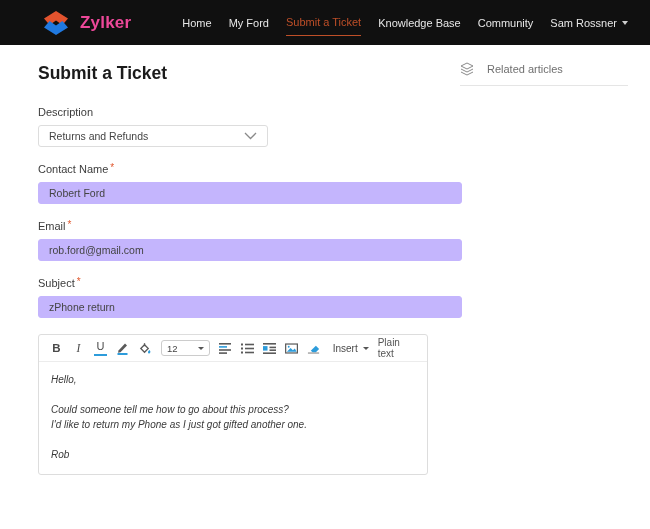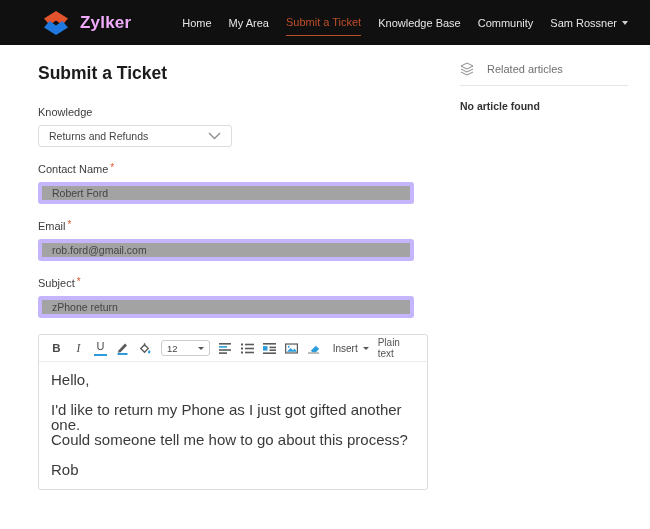--- a/index.html
+++ b/index.html
@@ -3,46 +3,46 @@
 <meta charset="utf-8">
 <style>
   * { margin:0; padding:0; box-sizing:border-box; }
   html,body { width:650px; height:529px; overflow:hidden; background:#fff;
     font-family:"Liberation Sans", sans-serif; color:#333; }
 
   
   .navbar { height:45px; background:#101010; display:flex; align-items:center;
     padding:0 22px 0 43px; }
   .brand { display:flex; align-items:center; gap:11px; }
-  .brand-name { color:#f0abfc; font-size:17px; font-weight:700; letter-spacing:.2px; }
+  .brand-name { color:#ec4899; font-size:17px; font-weight:700; letter-spacing:.2px; }
   .nav-links { margin-left:auto; display:flex; align-items:center; gap:17px; }
   .nav-link { color:#e6e6e6; font-size:11px; cursor:pointer; padding-bottom:0; }
   .nav-link.active { color:#bf4f28; padding-bottom:7px; margin-bottom:-7px;
     border-bottom:1px solid #bf4f28; }
   .nav-user { color:#e6e6e6; font-size:11px; display:flex; align-items:center; gap:5px; cursor:pointer; }
   .caret-down { width:0; height:0; border-left:3.5px solid transparent;
     border-right:3.5px solid transparent; border-top:4px solid #cfcfcf; display:inline-block; }
 
   
   .page { display:flex; padding-left:38px; }
   .main { width:390px; }
   .sidebar { width:168px; margin-left:32px; margin-top:17px; }
 
   h1.page-title { margin-top:18px; font-size:17.5px; font-weight:700; color:#1b1b1b; }
 
   .group { margin-top:16px; }
   .group.first { margin-top:22px; }
   .field-label { font-size:11px; color:#3c3c3c; margin-bottom:7px; display:flex; gap:2px; }
   .req { color:#e0582e; font-size:10px; line-height:10px; }
-  .text-input { width:376px; height:22px; border:4px solid #c4b5fd; border-radius:3px;
+  .text-input { width:424px; height:22px; border:1px solid #c4b5fd; border-radius:3px;
     font-family:"Liberation Sans",sans-serif; font-size:10.5px; color:#444;
-    padding:0 10px; outline:none; background:#a3a3a3; }
-
-  
-  .select-box { width:194px; height:22px; border:1px solid #ddd; border-radius:3px;
+    padding:0 10px; outline:none; background:#c4b5fd; }
+
+  
+  .select-box { width:230px; height:22px; border:1px solid #ddd; border-radius:3px;
     display:flex; align-items:center; padding:0 10px; cursor:pointer; background:#fff; }
   .select-value { font-size:10.5px; color:#444; flex:1; }
 
   
   .editor { width:390px; border:1px solid #ddd; border-radius:3px; background:#fff; }
   .editor-toolbar { height:27px; display:flex; align-items:center; gap:9px;
     padding:0 11px; border-bottom:1px solid #ececec; }
   .tbtn { display:inline-flex; align-items:center; justify-content:center;
     min-width:13px; height:16px; cursor:pointer; color:#4a4a4a; }
   .tbtn.bold { font-weight:700; font-size:11.5px; }
@@ -52,21 +52,21 @@
   .fontsize-dd { display:flex; align-items:center; gap:20px; border:1px solid #ccc;
     border-radius:3px; height:16px; padding:0 5px; cursor:pointer; }
   .fontsize-dd .fs-val { font-size:9.5px; color:#444; }
   .caret-sm { width:0; height:0; border-left:3px solid transparent;
     border-right:3px solid transparent; border-top:3.5px solid #555; display:inline-block; }
   .insert-dd { display:flex; align-items:center; gap:5px; font-size:10px; color:#4a4a4a;
     cursor:pointer; margin-left:4px; }
   .plain-toggle { margin-left:auto; font-size:10px; color:#555; cursor:pointer; }
 
   .editor-body { padding:10px 12px 12px; min-height:94px; cursor:text; }
-  .desc-line { font-size:15px; line-height:15px; min-height:15px; color:#3a3a3a; }
+  .desc-line { font-size:10px; line-height:15px; min-height:15px; color:#3a3a3a;font-style:italic; }
 
   
   .sb-head { display:flex; align-items:center; gap:13px; }
   .sb-title { font-size:11px; color:#6f6f6f; }
   .sb-divider { height:1px; background:#e5e5e5; margin-top:9px; }
   .sb-empty { margin-top:14px; font-size:10.5px; font-weight:700; color:#333; }
 
   svg { display:block; }
 </style>
 </head>
@@ -77,39 +77,39 @@
     <span>
       <svg width="26" height="26" viewBox="0 0 26 26">
         <path d="M13 1 L25 8.6 L19.4 15 L13 10.4 L6.6 15 L1 8.6 Z" fill="#e2532e"></path>
         <path d="M13 25 L25 17.4 L19.4 11 L13 15.6 L6.6 11 L1 17.4 Z" fill="#2079e0"></path>
       </svg>
     </span>
     <span class="brand-name">Zylker</span>
   </div>
   <div class="nav-links">
     <span class="nav-link">Home</span>
-    <span class="nav-link">My Area</span>
+    <span class="nav-link">My Ford</span>
     <span class="nav-link active">Submit a Ticket</span>
     <span class="nav-link">Knowledge Base</span>
     <span class="nav-link">Community</span>
     <span class="nav-user">
       <span>Sam Rossner</span>
       <span class="caret-down"></span>
     </span>
   </div>
 </div>
 
 <div class="page">
 
   <div class="main">
     <h1 class="page-title">Submit a Ticket</h1>
 
     <div class="group first">
       <div class="field-label">
-        <span>Knowledge</span>
+        <span>Description</span>
       </div>
       <div class="select-box">
         <span class="select-value">Returns and Refunds</span>
         <span>
           <svg width="13" height="8" viewBox="0 0 13 8">
               <polyline points="1,1 6.5,6.5 12,1" fill="none" stroke="#8a8a8a" stroke-width="1.3"></polyline>
             </svg>
         </span>
       </div>
     </div>
@@ -203,38 +203,37 @@
           </span>
           <span class="insert-dd">
             <span>Insert</span>
             <span class="caret-sm"></span>
           </span>
           <span class="plain-toggle">Plain text</span>
         </div>
         <div class="editor-body">
           <div class="desc-line">Hello,</div>
           <div class="desc-line"></div>
+          <div class="desc-line">Could someone tell me how to go about this process?</div>
           <div class="desc-line">I'd like to return my Phone as I just got gifted another one.</div>
-          <div class="desc-line">Could someone tell me how to go about this process?</div>
           <div class="desc-line"></div>
           <div class="desc-line">Rob</div>
         </div>
       </div>
     </div>
 
   </div>
 
   <div class="sidebar">
     <div class="sb-head">
       <span>
         <svg width="14" height="14" viewBox="0 0 14 14">
           <path d="M7 1 L13 4 L7 7 L1 4 Z" fill="none" stroke="#8a8a8a" stroke-width="1"></path>
           <path d="M1 7 L7 10 L13 7" fill="none" stroke="#8a8a8a" stroke-width="1"></path>
           <path d="M1 10 L7 13 L13 10" fill="none" stroke="#8a8a8a" stroke-width="1"></path>
         </svg>
       </span>
       <span class="sb-title">Related articles</span>
     </div>
     <div class="sb-divider"></div>
-    <div class="sb-empty">No article found</div>
   </div>
 
 </div>
 
 </body></html>

